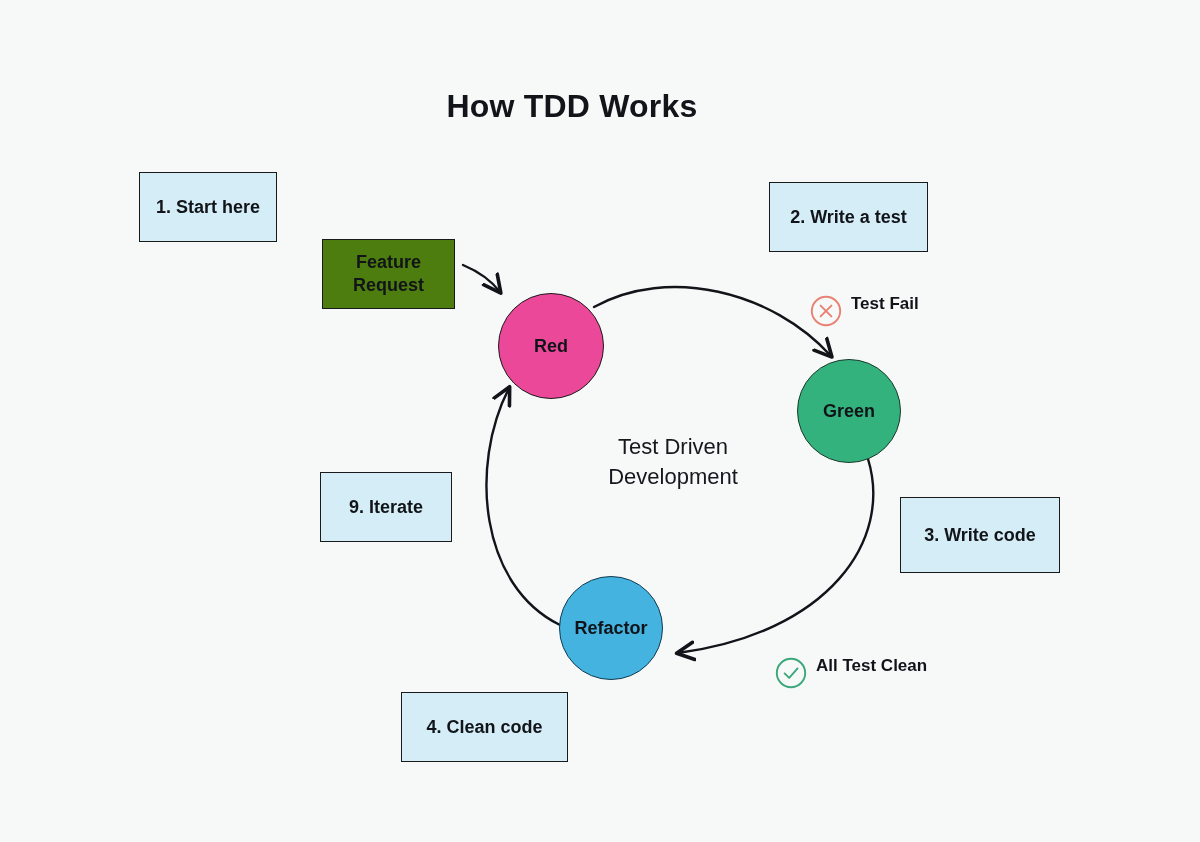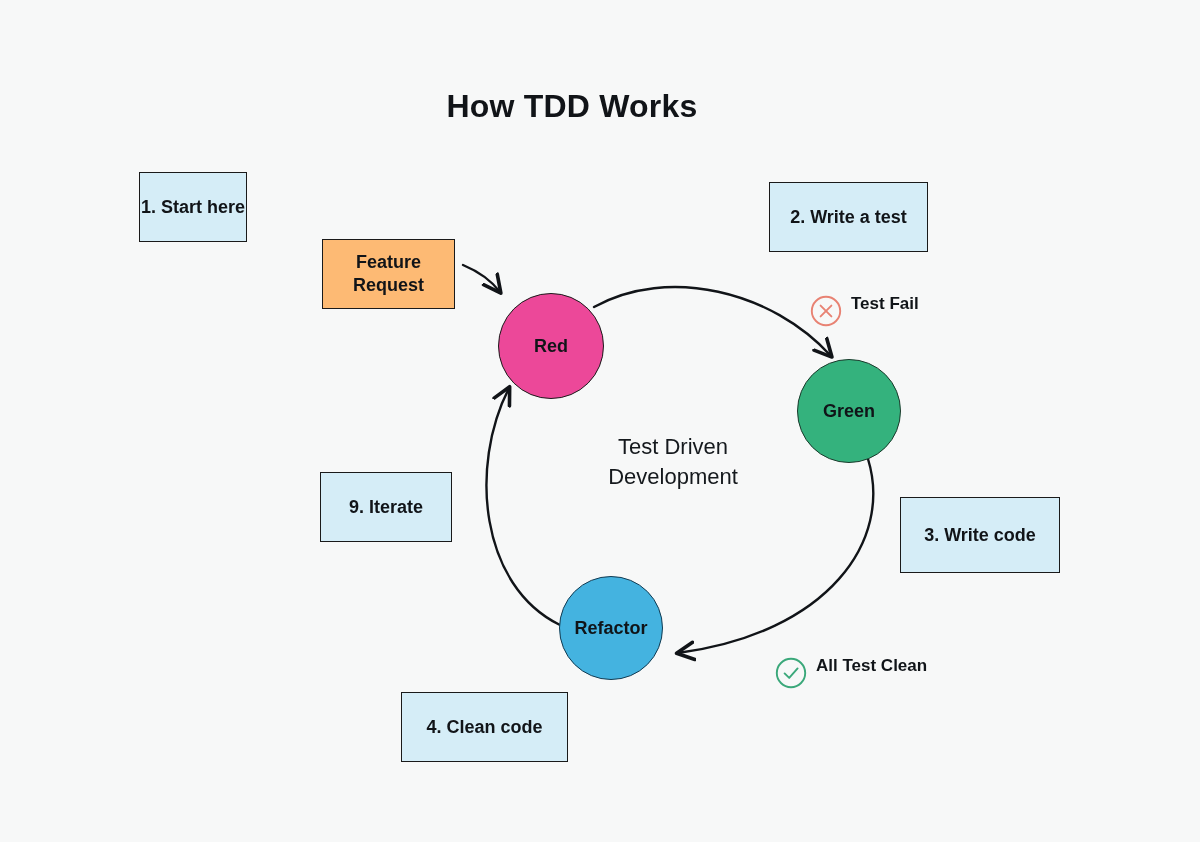--- a/index.html
+++ b/index.html
@@ -52,21 +52,21 @@
     justify-content: center;
     font-size: 18px;
     font-weight: bold;
     color: #111418;
     white-space: nowrap;
   }
 
   
   .feature-box {
     position: absolute;
-    background: #fdba74;
+    background: #4d7c0f;
     border: 1.6px solid #1a1a1a;
     box-sizing: border-box;
     display: flex;
     flex-direction: column;
     align-items: center;
     justify-content: center;
     font-size: 18px;
     font-weight: bold;
     color: #111418;
     line-height: 1.28;
@@ -135,21 +135,21 @@
 
     <path d="M463,265 Q487,275 500,292" fill="none" stroke="#111418" stroke-width="2.4" stroke-linecap="round" marker-end="url(#arrowhead)"></path>
 
     <path d="M594,307 C668,266 772,291 831,356" fill="none" stroke="#111418" stroke-width="2.4" stroke-linecap="round" marker-end="url(#arrowhead)"></path>
 
     <path d="M868,459 C893,540 829,633 678,653" fill="none" stroke="#111418" stroke-width="2.4" stroke-linecap="round" marker-end="url(#arrowhead)"></path>
 
     <path d="M560,625 C480,586 469,466 509,388" fill="none" stroke="#111418" stroke-width="2.4" stroke-linecap="round" marker-end="url(#arrowhead)"></path>
   </svg>
 
-  <div class="step-box" style="left:139px; top:172px; width:108px; height:70px;">1. Start here</div>
+  <div class="step-box" style="left:139px; top:172px; width:138px; height:70px;">1. Start here</div>
 
   <div class="step-box" style="left:769px; top:182px; width:159px; height:70px;">2. Write a test</div>
 
   <div class="step-box" style="left:900px; top:497px; width:160px; height:76px;">3. Write code</div>
 
   <div class="step-box" style="left:401px; top:692px; width:167px; height:70px;">4. Clean code</div>
 
   <div class="step-box" style="left:320px; top:472px; width:132px; height:70px;">9. Iterate</div>
 
   <div class="feature-box" style="left:322px; top:239px; width:133px; height:70px;">

